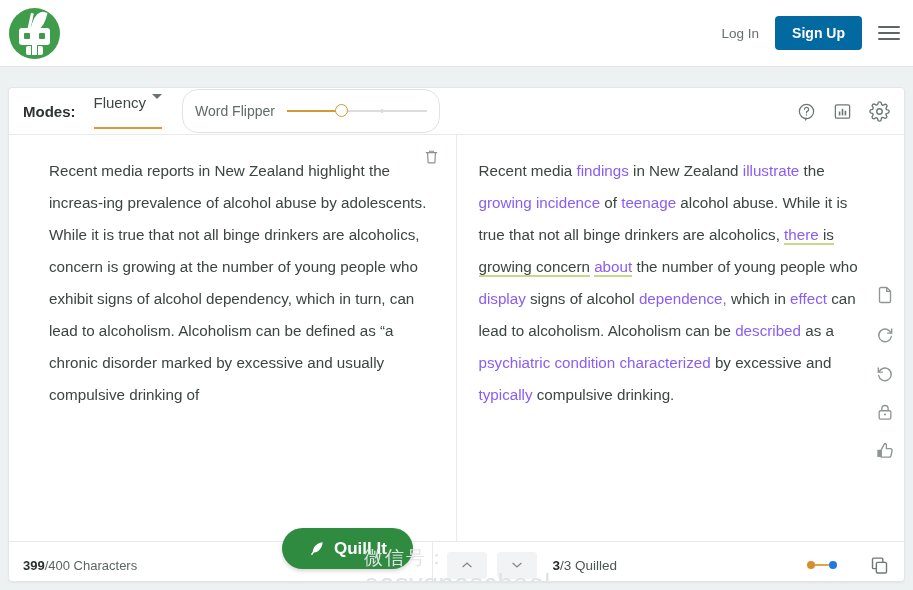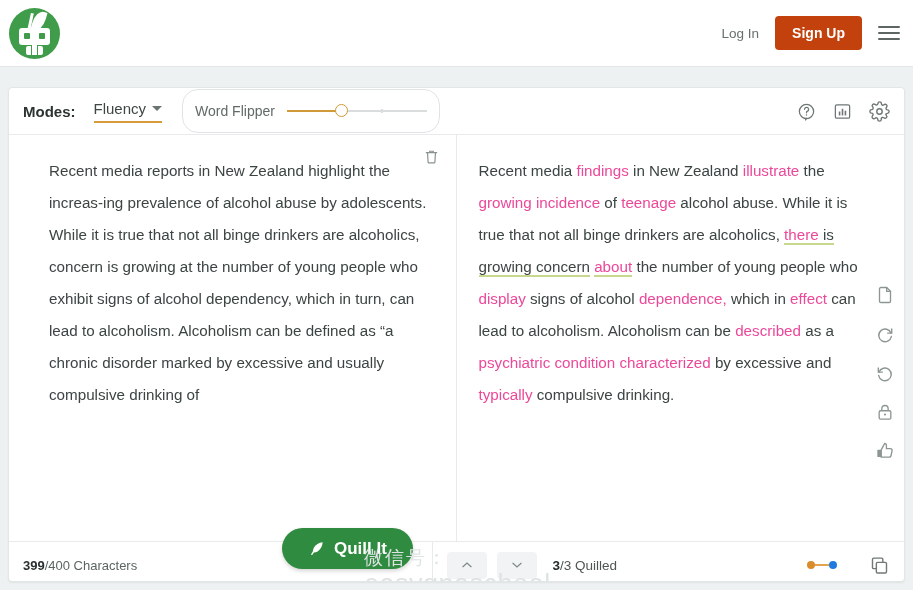--- a/index.html
+++ b/index.html
@@ -71,21 +71,21 @@
   .brand-name .q { color: #76a97e; }
 
   .header-right {
     margin-left: auto; display: flex; align-items: center; gap: 16px;
     margin-right: 13px;
   }
   .login-link {
     font-size: 13.5px; color: #66706c; text-decoration: none; cursor: pointer;
   }
   .signup-btn {
-    background: #c2410c; color: #fff; font-size: 14px; font-weight: bold;
+    background: #0369a1; color: #fff; font-size: 14px; font-weight: bold;
     border: none; border-radius: 4px; padding: 9px 17px; cursor: pointer;
   }
   .hamburger { width: 22px; display:flex; flex-direction:column; gap:4px; cursor:pointer; }
   .hamburger span { display:block; height: 2px; background:#5d6663; border-radius:1px; }
 
   
   .card {
     position: absolute; left: 8px; top: 87px;
     width: 897px; height: 495px;
     background: #ffffff;
@@ -94,22 +94,22 @@
     box-shadow: 0 1px 2px rgba(0,0,0,.06);
     overflow: hidden;
   }
 
   .modes-bar {
     height: 47px; border-bottom: 1px solid #e8eaeb;
     display: flex; align-items: center; padding: 0 14px;
   }
   .modes-label { font-size: 15px; color: #2c3331; font-weight: bold; }
   .mode-select {
-    margin-left: 18px; display: flex; align-items: center; gap: 6px;
-    padding-bottom: 4px; border-bottom: 2px solid #d79b3c; cursor: pointer;
+    margin-left: 18px; display: flex; align-items: flex-start; gap: 6px;
+    padding-bottom: 16px; border-bottom: 2px solid #d79b3c; cursor: pointer;
   }
   .mode-select .txt { font-size: 15px; color: #3f4745; }
   .caret {
     width: 0; height: 0; border-left: 5px solid transparent;
     border-right: 5px solid transparent; border-top: 5px solid #6a7472;
   }
   .flipper {
     margin-left: 20px; height: 44px; width: 258px;
     border: 1px solid #e0e3e4; border-radius: 16px;
     display: flex; align-items: center; padding: 0 12px;
@@ -144,21 +144,21 @@
   .pane-text {
     padding: 20px 26px 10px 40px;
     font-size: 15.2px; line-height: 32px; color: #3c4543;
   }
   .pane.right .pane-text { padding-left: 22px; padding-right: 40px; }
 
   .trash-icon {
     position: absolute; right: 16px; top: 12px; cursor: pointer;
   }
 
-  .hl { color: #ec4899; }
+  .hl { color: #8b5cf6; }
   .ul-green { border-bottom: 2px solid #c6d98f; }
 
   .side-icons {
     position: absolute; right: 0; top: 150px;
     width: 38px;
     display: flex; flex-direction: column; align-items: center; gap: 19px;
   }
   .side-icons svg { display:block; cursor: pointer; }
 
   

